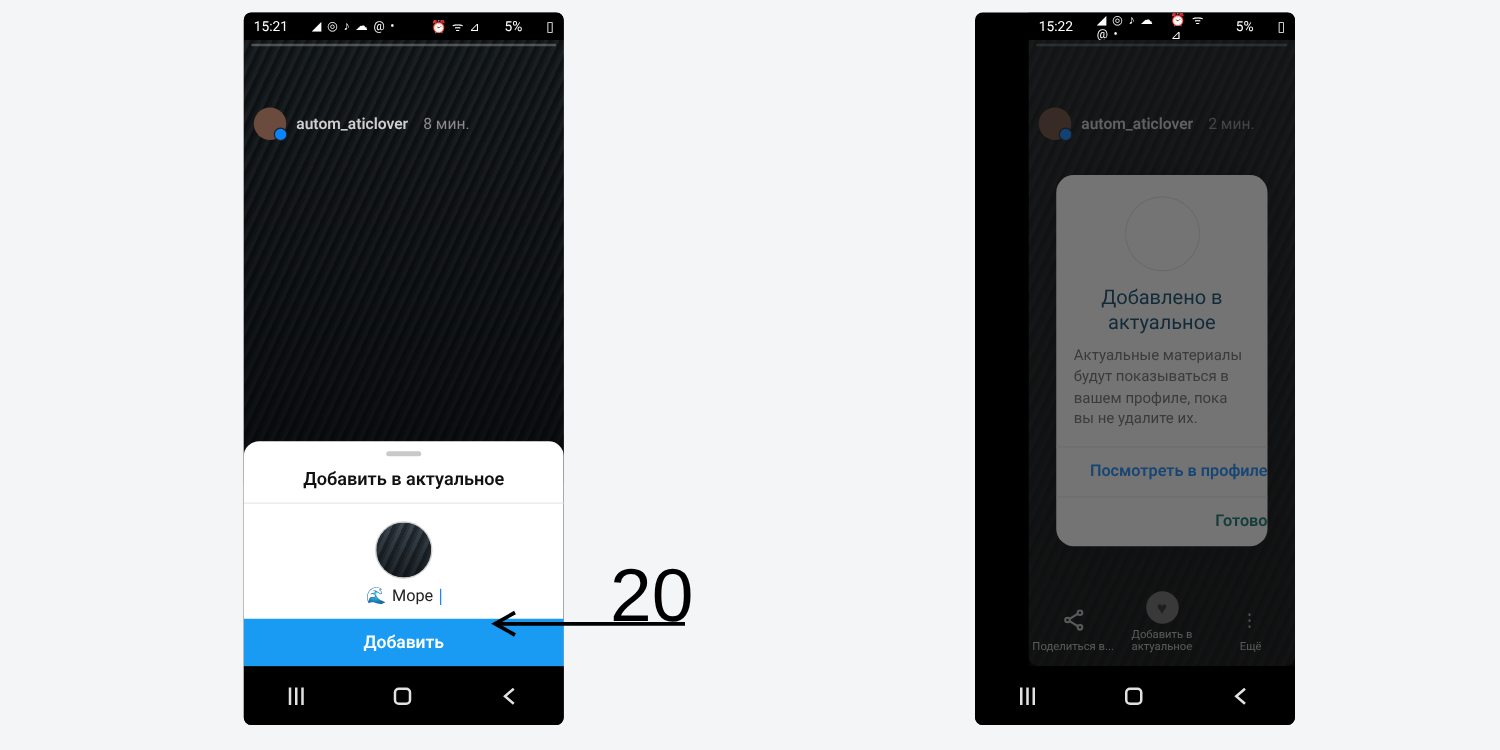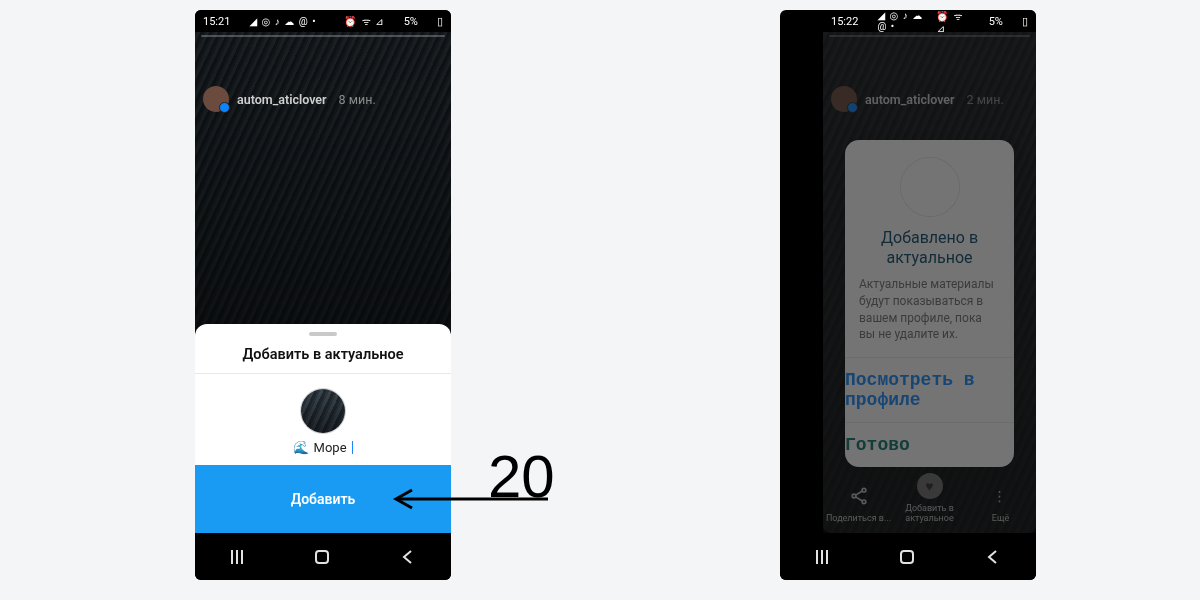--- a/index.html
+++ b/index.html
@@ -97,21 +97,21 @@
   .hl-thumb .sea-fill { width:100%; height:100%; }
   .hl-name-row { display:flex; align-items:center; gap:4px; font-size:13px; color:#222; margin-bottom:10px; }
   .hl-emoji { font-size:13px; }
   .hl-name { position:relative; }
   .caret {
     display:inline-block; width:1px; height:13px; background:#1988ff; vertical-align:middle; margin-left:1px;
   }
   .primary-btn {
     width:100%; background:#199bf3; color:#fff;
     text-align:center; font-size:14px; font-weight:600;
-    padding:26px 0;
+    padding:11px 0;
   }
 
   
   .navbar {
     position:absolute; bottom:0; left:0; right:0;
     height:47px; background:#000;
     display:flex; align-items:center; justify-content:space-around;
     color:#e2e2e2;
   }
   .nav-recents { display:flex; gap:3px; }
@@ -127,21 +127,21 @@
     padding:18px 14px 0 14px;
     box-shadow:0 6px 24px rgba(0,0,0,0.4);
   }
   .card-thumb {
     width:58px; height:58px; border-radius:50%;
     border:3px solid #fff; box-shadow:0 0 0 1px #e4e4e4;
     overflow:hidden; margin-bottom:12px;
   }
   .card-title { font-size:16px; font-weight:400; color:#0c4a6e; text-align:center; line-height:1.25; margin-bottom:8px; }
   .card-desc  { font-size:12px; color:#737373; text-align:left; line-height:1.4; margin-bottom:14px; }
-  .card-row   { width:calc(100% + 28px); margin:0 -14px; border-top:1px solid #eaeaea; text-align:left; padding:12px 0; font-size:18px;font-family:Liberation Mono, monospace; }
+  .card-row   { width:calc(100% + 28px); margin:0 -14px; border-top:1px solid #eaeaea; text-align:right; padding:12px 0; font-size:13px; }
   .card-link  { color:#1a8cff; font-weight:600; }
   .card-done  { color:#0f766e; font-weight:600; }
 
   
   .story-actions {
     position:absolute; bottom:10px; left:0; right:0;
     display:flex; justify-content:space-around; align-items:flex-end;
     color:#bdbdbd; font-size:9px; text-align:center;
   }
   .sa-item { display:flex; flex-direction:column; align-items:center; gap:4px; width:72px; }

